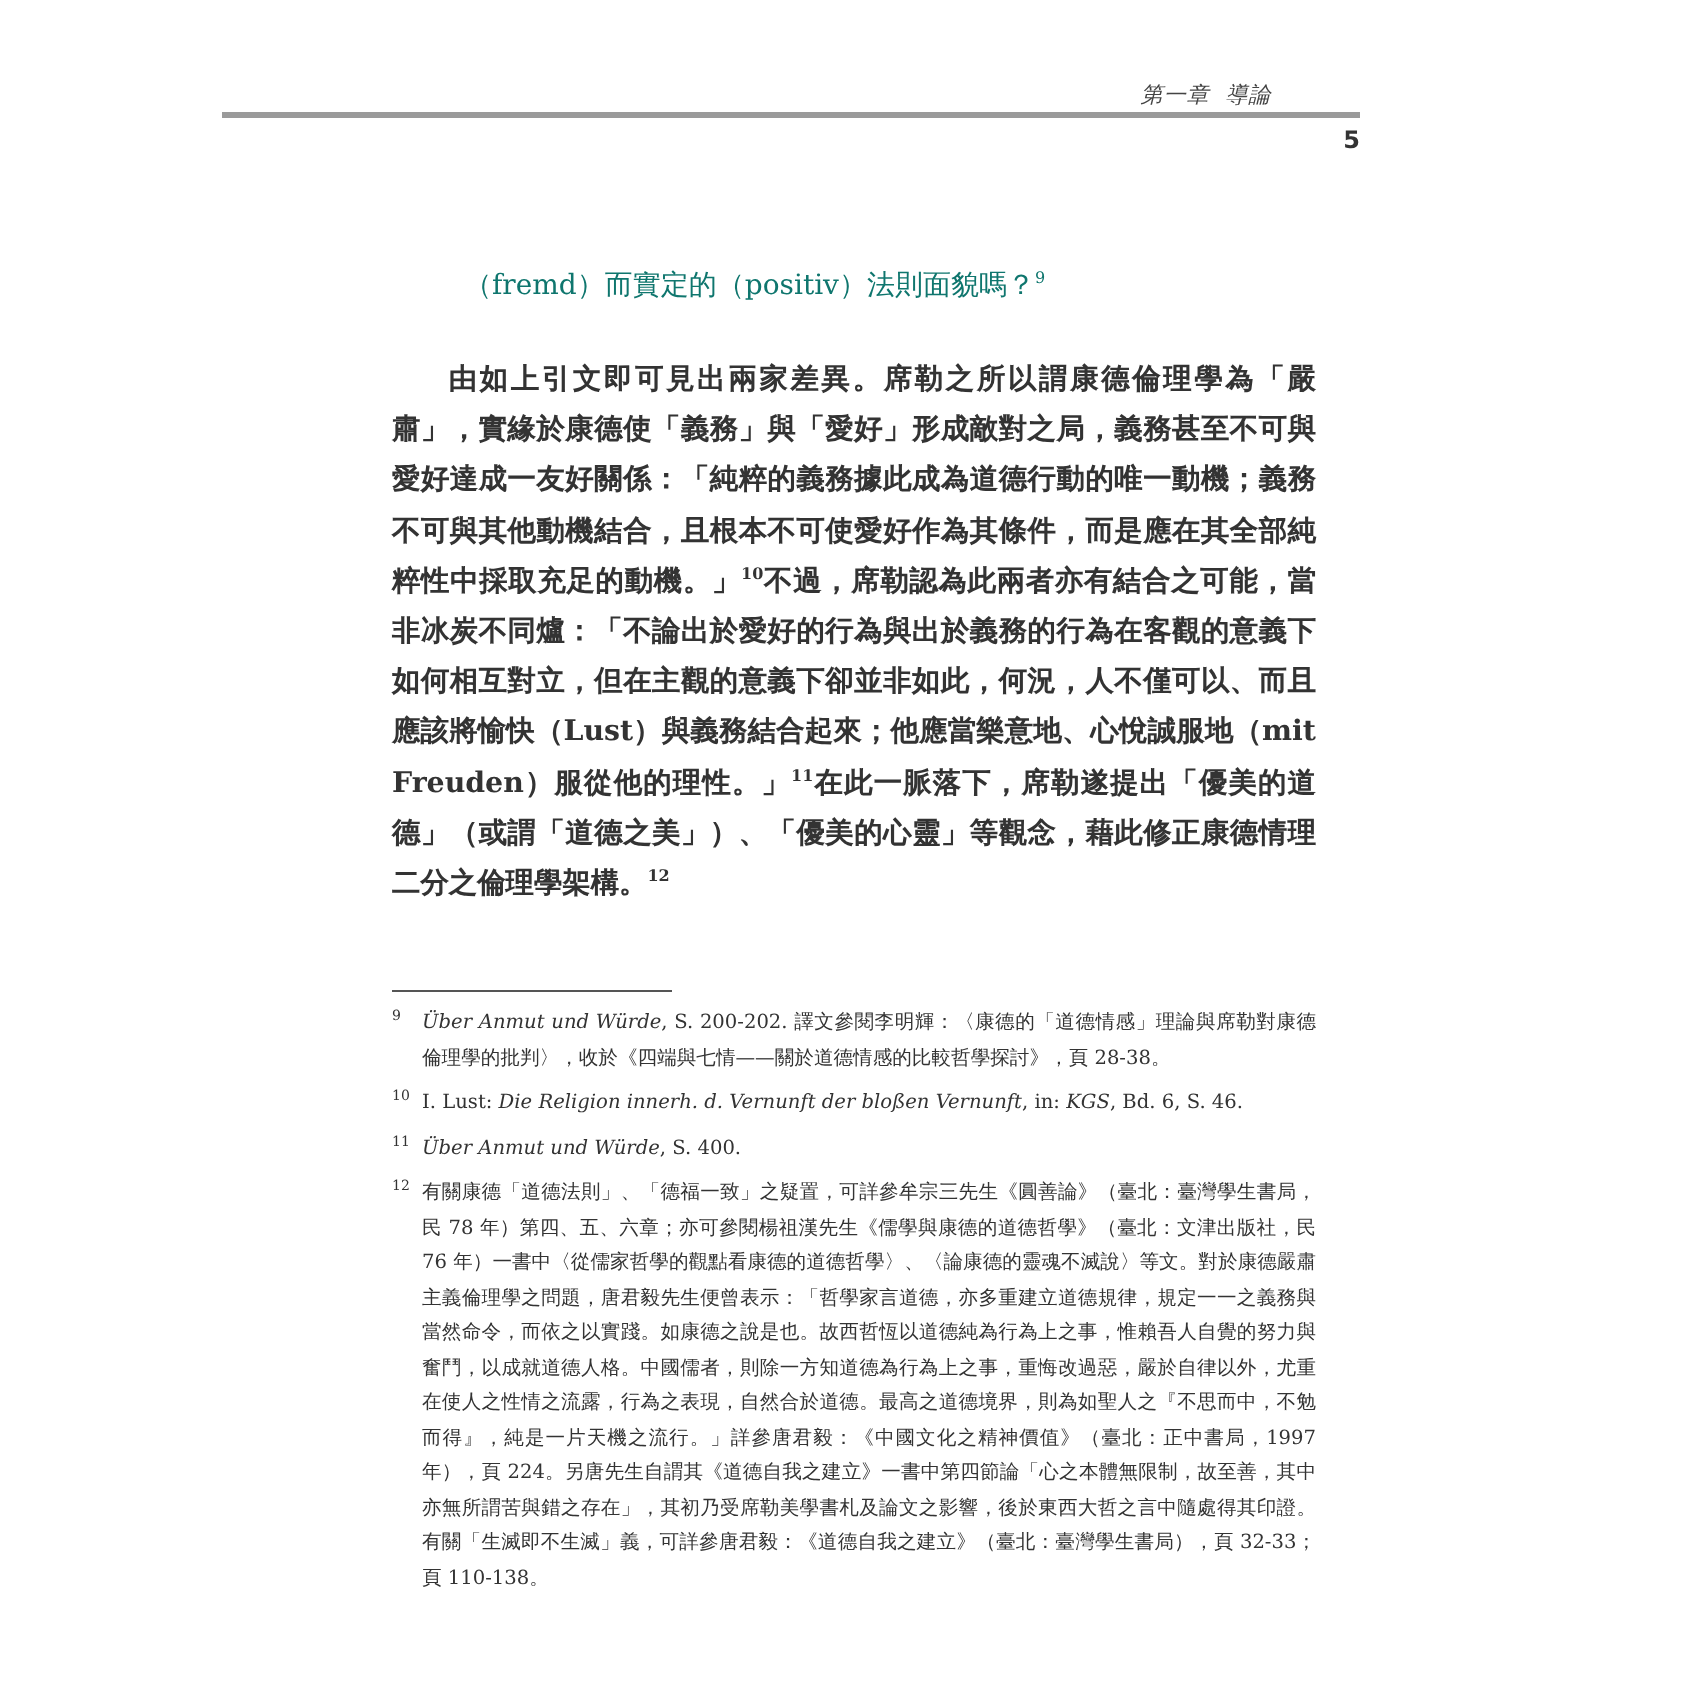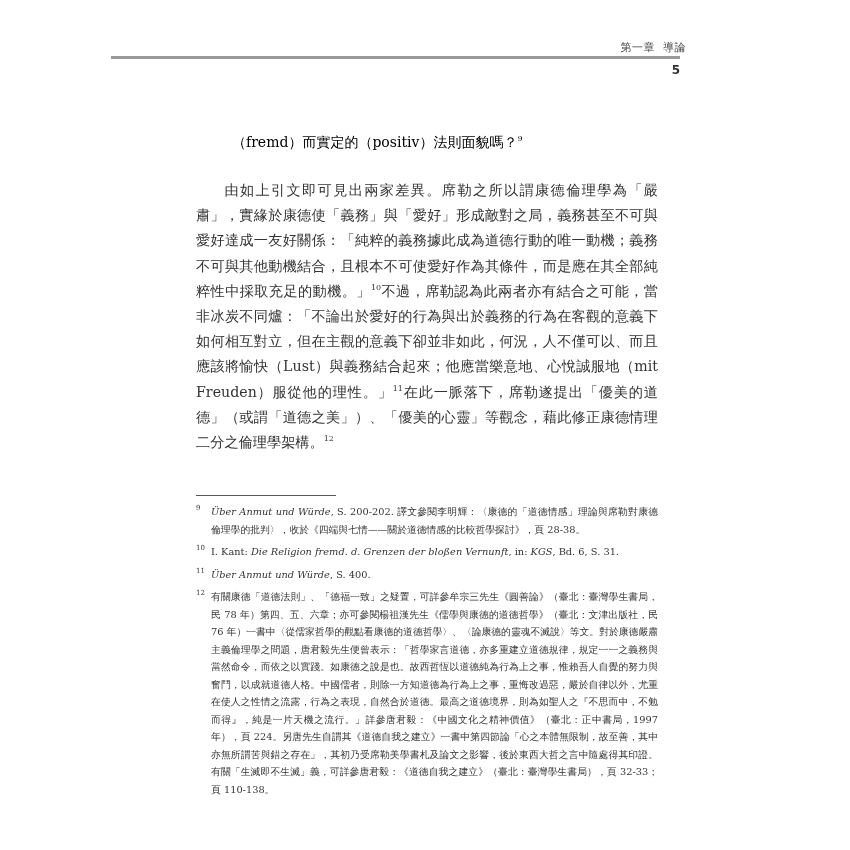--- a/index.html
+++ b/index.html
@@ -1,39 +1,39 @@
 <!DOCTYPE html>
 <html><head>
 <meta charset="utf-8">
 <style>
   html, body { margin:0; padding:0; }
   body {
     width:850px; height:850px; background:#ffffff; position:relative; overflow:hidden;
     font-family:"DejaVu Serif", "Liberation Serif", serif; color:#2a2a2a;
   }
   .running-head {
-    position:absolute; left:608px; top:40px; width:78px; text-align:right;
-    font-family:"DejaVu Sans", sans-serif; font-size:11px; color:#444; letter-spacing:0.5px;
+    position:absolute; left:564px; top:40px; width:78px; text-align:center;
+    font-family:"DejaVu Sans", sans-serif; font-size:11px; color:#444; letter-spacing:0.5px;font-style:italic;
   }
   .running-head span + span { margin-left:8px; }
   .header-rule {
     position:absolute; left:111px; top:56px; width:569px; height:3px; background:#9a9a9a;
   }
   .page-number {
     position:absolute; left:660px; top:63px; width:20px; text-align:right;
     font-family:"DejaVu Sans", sans-serif; font-size:12px; font-weight:bold; color:#333;
   }
   .quote-end {
-    position:absolute; left:232px; top:134px; font-size:14px; color:#000000;
+    position:absolute; left:232px; top:134px; font-size:14px; color:#0f766e;
   }
   .body {
     position:absolute; left:196px; top:178px; width:462px;
     font-size:14.2px; line-height:25.2px; color:#333; text-align:justify;
   }
-  .body p { margin:0; text-indent:2em; }
+  .body p { margin:0; text-indent:2em;font-weight:bold; }
   .body p + p { margin-top:0; }
   sup { font-size:8px; line-height:0; vertical-align:super; }
   .fn-rule {
     position:absolute; left:196px; top:495px; width:140px; height:1px; background:#555;
   }
   .footnotes {
     position:absolute; left:196px; top:503px; width:462px;
     font-size:9.8px; line-height:17.5px; color:#333;
   }
   .fn { position:relative; padding-left:15px; margin-bottom:5px; text-align:justify; }
@@ -59,21 +59,21 @@
 
 <div class="fn-rule"></div>
 
 <div class="footnotes">
   <div class="fn">
     <span class="num">9</span>
     <i>Über Anmut und Würde</i><span>, S. 200-202. 譯文參閱李明輝：〈康德的「道德情感」理論與席勒對康德倫理學的批判〉，收於《四端與七情——關於道德情感的比較哲學探討》，頁 28-38。</span>
   </div>
   <div class="fn">
     <span class="num">10</span>
-    <span>I. Kant: </span><i>Die Religion fremd. d. Grenzen der bloßen Vernunft</i><span>, in: </span><i>KGS</i><span>, Bd. 6, S. 31.</span>
+    <span>I. Lust: </span><i>Die Religion innerh. d. Vernunft der bloßen Vernunft</i><span>, in: </span><i>KGS</i><span>, Bd. 6, S. 46.</span>
   </div>
   <div class="fn">
     <span class="num">11</span>
     <i>Über Anmut und Würde</i><span>, S. 400.</span>
   </div>
   <div class="fn">
     <span class="num">12</span>
     <span>有關康德「道德法則」、「德福一致」之疑置，可詳參牟宗三先生《圓善論》（臺北：臺灣學生書局，民 78 年）第四、五、六章；亦可參閱楊祖漢先生《儒學與康德的道德哲學》（臺北：文津出版社，民 76 年）一書中〈從儒家哲學的觀點看康德的道德哲學〉、〈論康德的靈魂不滅說〉等文。對於康德嚴肅主義倫理學之問題，唐君毅先生便曾表示：「哲學家言道德，亦多重建立道德規律，規定一一之義務與當然命令，而依之以實踐。如康德之說是也。故西哲恆以道德純為行為上之事，惟賴吾人自覺的努力與奮鬥，以成就道德人格。中國儒者，則除一方知道德為行為上之事，重悔改過惡，嚴於自律以外，尤重在使人之性情之流露，行為之表現，自然合於道德。最高之道德境界，則為如聖人之『不思而中，不勉而得』，純是一片天機之流行。」詳參唐君毅：《中國文化之精神價值》（臺北：正中書局，1997 年），頁 224。另唐先生自謂其《道德自我之建立》一書中第四節論「心之本體無限制，故至善，其中亦無所謂苦與錯之存在」，其初乃受席勒美學書札及論文之影響，後於東西大哲之言中隨處得其印證。有關「生滅即不生滅」義，可詳參唐君毅：《道德自我之建立》（臺北：臺灣學生書局），頁 32-33；頁 110-138。</span>
   </div>
 </div>

